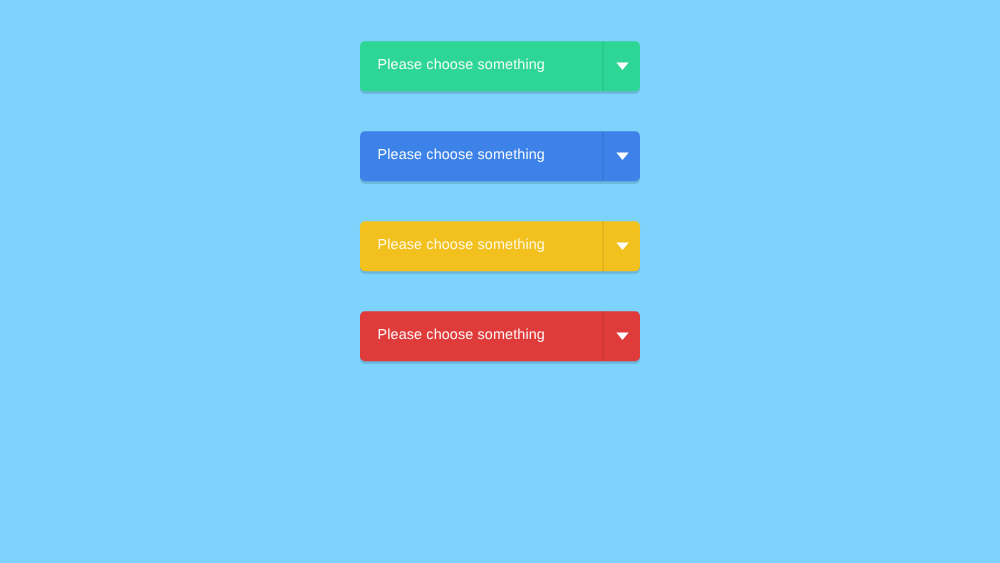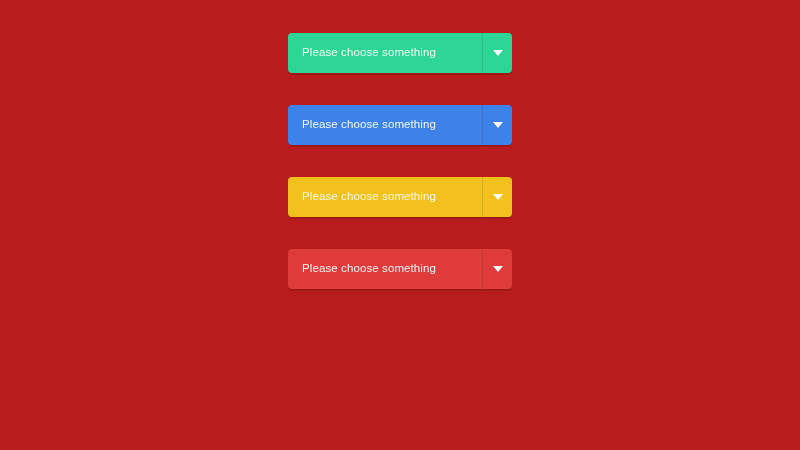--- a/index.html
+++ b/index.html
@@ -9,21 +9,21 @@
   body {
     width: 800px;
     height: 450px;
     overflow: hidden;
     font-family: "Liberation Sans", sans-serif;
   }
   #stage {
     position: relative;
     width: 800px;
     height: 450px;
-    background: #b91c1c;
+    background: #7dd3fc;
     box-sizing: border-box;
   }
   .select-list {
     position: absolute;
     left: 288px;
     top: 33px;
     width: 224px;
     display: flex;
     flex-direction: column;
     gap: 32px;

